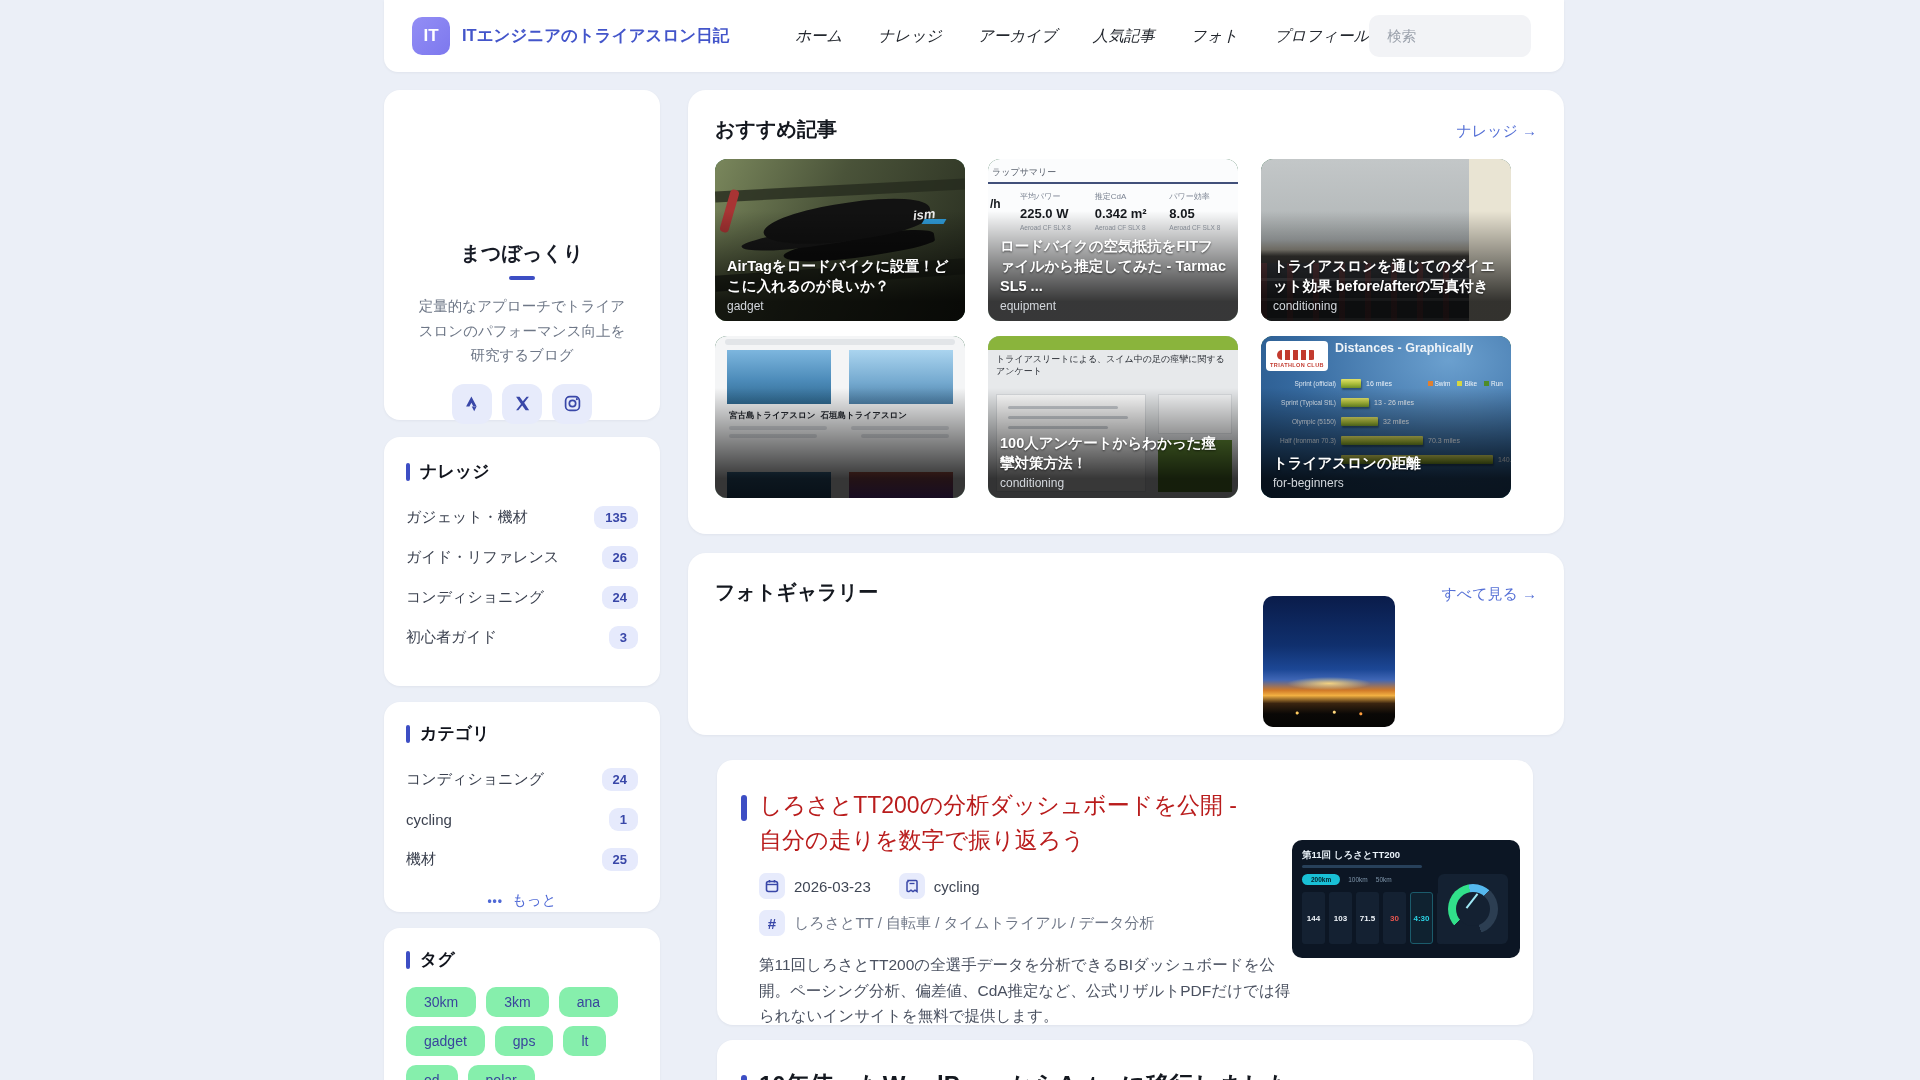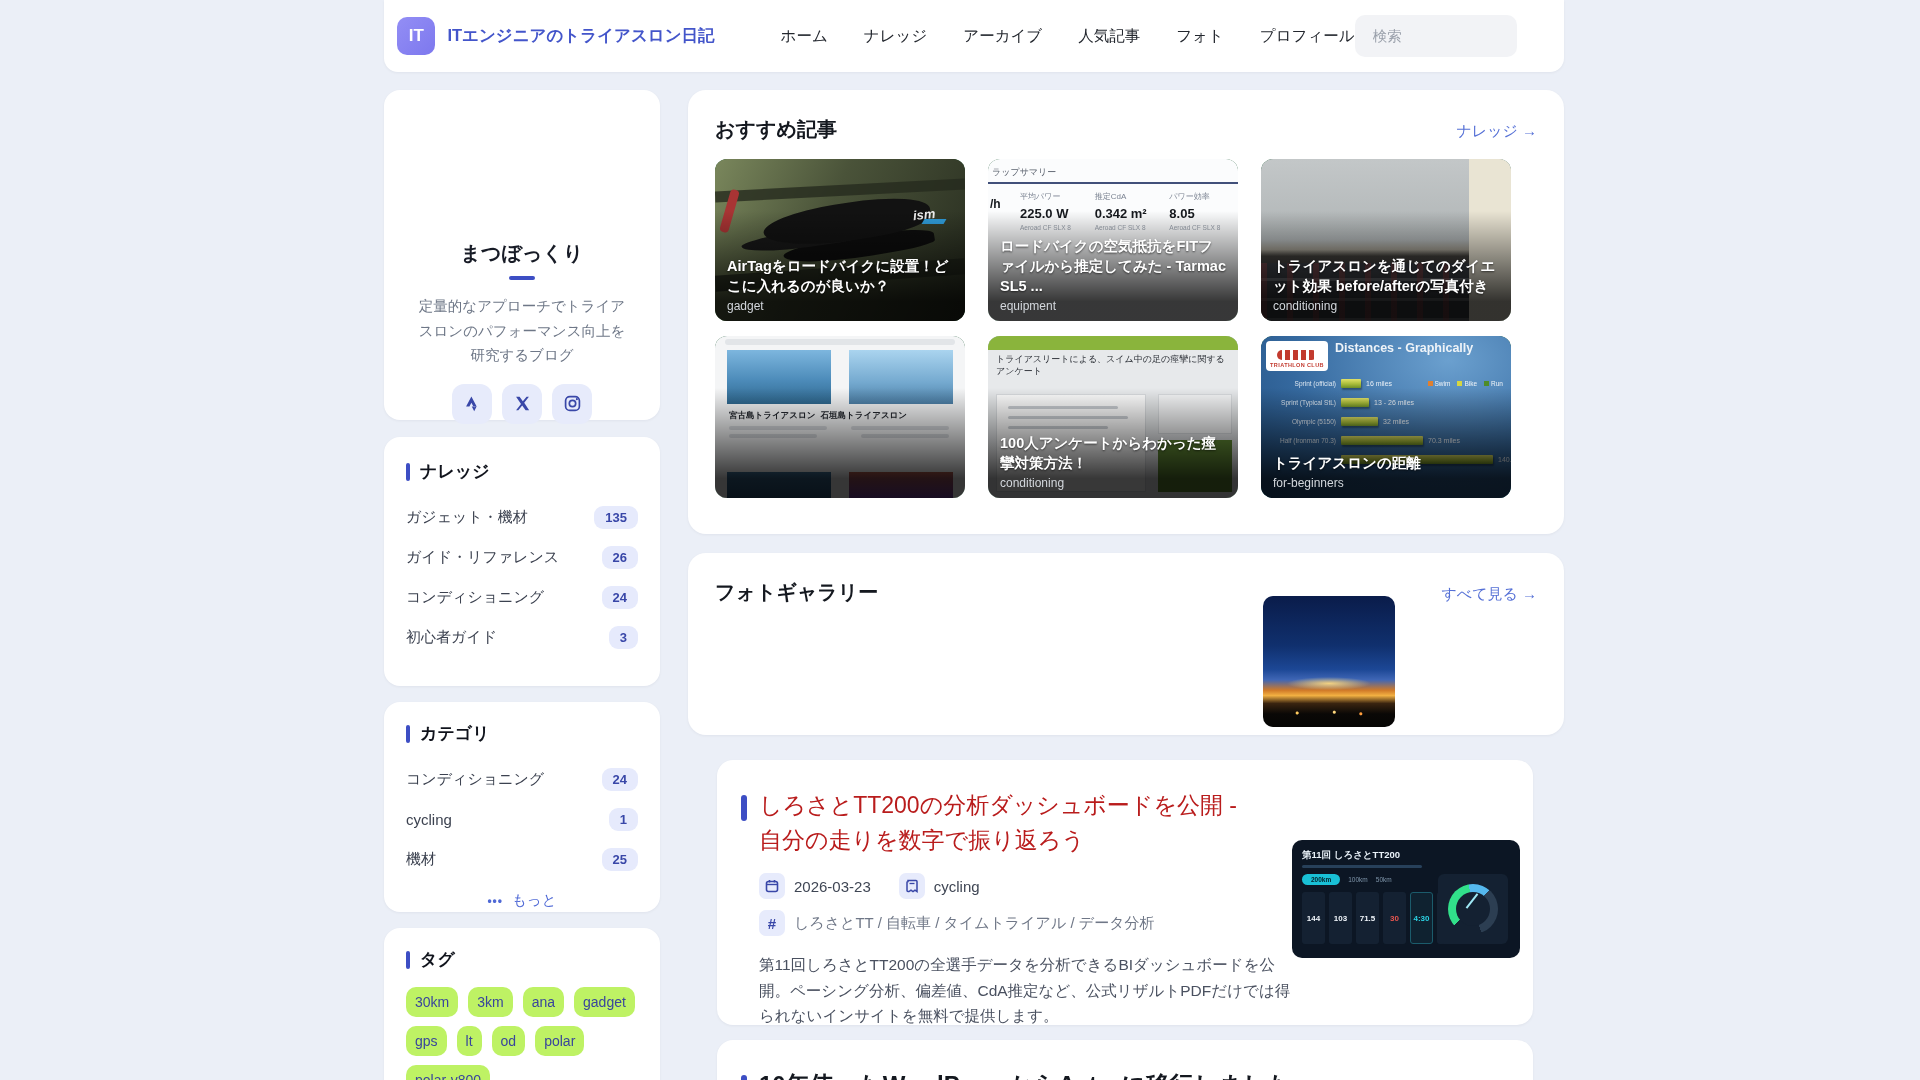--- a/index.html
+++ b/index.html
@@ -3,26 +3,26 @@
 <meta charset="utf-8">
 <style>
   * { margin:0; padding:0; box-sizing:border-box; }
   html,body { width:1920px; height:1080px; }
   body { font-family:"Liberation Sans","DejaVu Sans",sans-serif; background:#ebeff7; overflow:hidden; }
   .page { position:relative; width:1920px; height:1080px; background:#ebeff7; overflow:hidden; }
 
   
   .topbar { position:absolute; left:384px; top:0; width:1180px; height:72px; background:#fff;
             border-radius:0 0 14px 14px; display:flex; align-items:center; padding:0 62px 0 28px;
-            box-shadow:0 1px 3px rgba(15,23,42,.05); z-index:5;justify-content:center; }
+            box-shadow:0 1px 3px rgba(15,23,42,.05); z-index:5; }
   .logo { width:38px; height:38px; border-radius:10px; background:linear-gradient(135deg,#938ef5,#7d78ee);
           color:#fff; font-weight:bold; font-size:17px; display:flex; align-items:center; justify-content:center; flex:0 0 auto; }
   .site-title { color:#4355ca; font-size:16.5px; font-weight:bold; margin-left:12px; white-space:nowrap; }
   .nav { display:flex; gap:36px; margin-left:66px; font-size:15.5px; color:#23272e; font-weight:500; }
-  .nav span { cursor:pointer; white-space:nowrap; }
+  .nav span { cursor:pointer; white-space:nowrap;font-style:italic; }
   .search-input { margin-left:auto; width:162px; height:42px; background:#f2f3f6; border:none; border-radius:10px;
                   padding:0 18px; font-size:14.5px; color:#565c66; font-family:inherit; outline:none; }
   .search-input::placeholder { color:#9aa0ab; }
 
   
   .card { position:absolute; background:#fff; border-radius:16px; box-shadow:0 1px 3px rgba(15,23,42,.05); }
 
   
   .profile { left:384px; top:90px; width:276px; height:330px; text-align:center; padding-top:150px; }
   .profile-name { font-size:20px; font-weight:bold; color:#171b26; }
@@ -43,21 +43,21 @@
   .side-list { margin-top:14px; }
   .side-row { display:flex; align-items:center; justify-content:space-between; height:40px; cursor:pointer; }
   .side-row-label { font-size:15px; color:#3c4250; }
   .count-badge { background:#e6eafc; color:#3947a8; font-weight:bold; font-size:13px;
                  padding:4px 11px; border-radius:9px; }
   .more-row { display:flex; align-items:center; justify-content:center; gap:9px; margin-top:12px;
               color:#4f69d6; font-size:14.5px; cursor:pointer; }
   .more-dots { font-size:12px; letter-spacing:1px; font-weight:bold; }
 
   .tag-wrap { display:flex; flex-wrap:wrap; gap:9px 10px; margin-top:16px; }
-  .tag-pill { background:#bef264; color:#39459c; font-size:14px; padding:7px 9px; border-radius:10px;
+  .tag-pill { background:#86efac; color:#39459c; font-size:14px; padding:7px 18px; border-radius:10px;
               cursor:pointer; white-space:nowrap; }
 
   
   .reco-panel { left:688px; top:90px; width:876px; height:444px; padding:26px 27px; border-radius:18px; }
   .panel-head { display:flex; align-items:baseline; justify-content:space-between; }
   .panel-title { font-size:20px; font-weight:bold; color:#14181f; }
   .panel-link { font-size:15px; color:#5570d6; cursor:pointer; }
   .reco-grid { margin-top:16px; display:grid; grid-template-columns:repeat(3,250px); grid-auto-rows:162px;
                gap:15px 23px; }
   .reco-card { position:relative; border-radius:12px; overflow:hidden; cursor:pointer; background:#14532d; }

